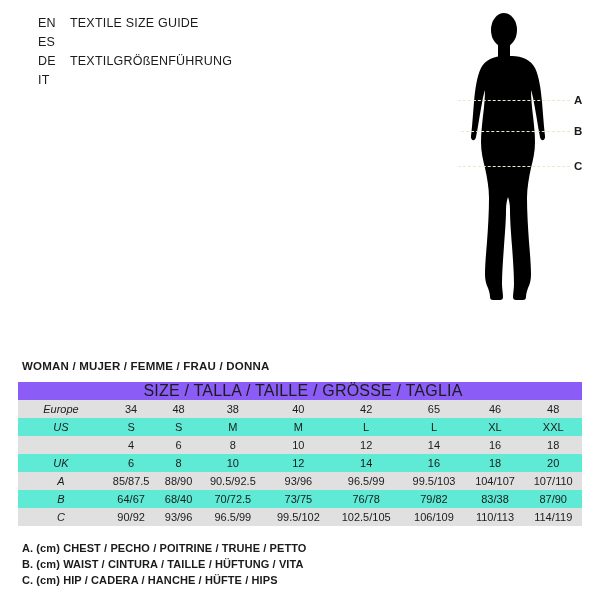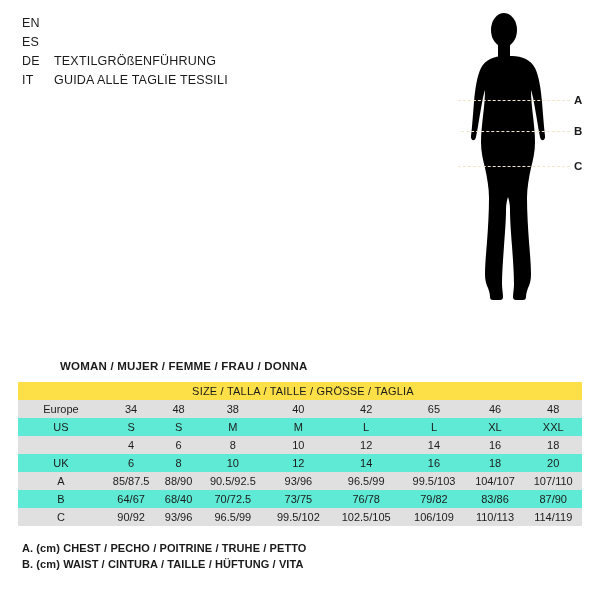--- a/index.html
+++ b/index.html
@@ -33,20 +33,21 @@
     align-items: baseline;
     height: 19px;
     line-height: 19px;
     font-size: 12.5px;
     letter-spacing: 0.2px;
   }
   .lang-code {
     width: 32px;
     flex: 0 0 32px;
     font-size: 12.5px;
+    margin-left: 16px;
   }
   .lang-text {
     font-size: 12.5px;
     white-space: nowrap;
   }
 
   
   .figure-wrap {
     position: absolute;
     left: 420px;
@@ -73,56 +74,56 @@
   }
 
   
   .woman-title {
     position: absolute;
     left: 22px;
     top: 360px;
     font-size: 11.5px;
     font-weight: bold;
     letter-spacing: 0.2px;
-    margin-left: 38px;
   }
 
   table.size-table {
     position: absolute;
     left: 18px;
     top: 382px;
     width: 564px;
     border-collapse: collapse;
     font-size: 11px;
   }
   table.size-table td,
   table.size-table th {
     padding: 0;
     height: 18px;
     text-align: center;
     font-weight: normal;
     vertical-align: middle;
   }
   .hdr-row td {
-    background: #fde047;
+    background: #8b5cf6;
     font-weight: bold;
-    font-size: 11px;
+    font-size: 16px;
     text-align: left;
     letter-spacing: 0.2px;
     height: 19px;
   }
   .hdr-row td.first {
     padding-left: 6px;
   }
   .row-grey td { background: #e0e0e0; }
   .row-white td { background: #5eead4; }
   td.label {
     text-align: left;
     padding-left: 6px;
     width: 86px;
+    font-style: italic;
   }
 
   
   .notes {
     position: absolute;
     left: 22px;
     top: 540px;
     width: 500px;
   }
   .note {
@@ -133,31 +134,31 @@
   }
 </style>
 </head>
 <body>
 
 <div class="page">
 
   <div class="lang-block">
     <div class="lang-row">
       <span class="lang-code">EN</span>
+      <span class="lang-text">TEXTILE SIZE GUIDE</span>
     </div>
     <div class="lang-row">
       <span class="lang-code">ES</span>
     </div>
     <div class="lang-row">
       <span class="lang-code">DE</span>
       <span class="lang-text">TEXTILGRÖßENFÜHRUNG</span>
     </div>
     <div class="lang-row">
       <span class="lang-code">IT</span>
-      <span class="lang-text">GUIDA ALLE TAGLIE TESSILI</span>
     </div>
   </div>
 
   <div class="figure-wrap">
     <svg class="figure-svg" width="175" height="365" viewBox="0 0 175 365">
       <g fill="#000000">
 
         <ellipse cx="84" cy="22" rx="13" ry="17"></ellipse>
 
         <path d="M78 36 h12 v14 h-12 z"></path>
@@ -286,36 +287,37 @@
       </tr>
 
       <tr class="row-white">
         <td class="label">B</td>
         <td>64/67</td>
         <td>68/40</td>
         <td>70/72.5</td>
         <td>73/75</td>
         <td>76/78</td>
         <td>79/82</td>
-        <td>83/86</td>
+        <td>83/38</td>
         <td>87/90</td>
       </tr>
 
       <tr class="row-grey">
         <td class="label">C</td>
         <td>90/92</td>
         <td>93/96</td>
         <td>96.5/99</td>
         <td>99.5/102</td>
         <td>102.5/105</td>
         <td>106/109</td>
         <td>110/113</td>
         <td>114/119</td>
       </tr>
     </tbody>
   </table>
 
   <div class="notes">
     <div class="note">A. (cm) CHEST / PECHO / POITRINE / TRUHE / PETTO</div>
     <div class="note">B. (cm) WAIST / CINTURA / TAILLE / HÜFTUNG / VITA</div>
+    <div class="note">C. (cm) HIP / CADERA / HANCHE / HÜFTE / HIPS</div>
   </div>
 
 </div>
 
 </body></html>

